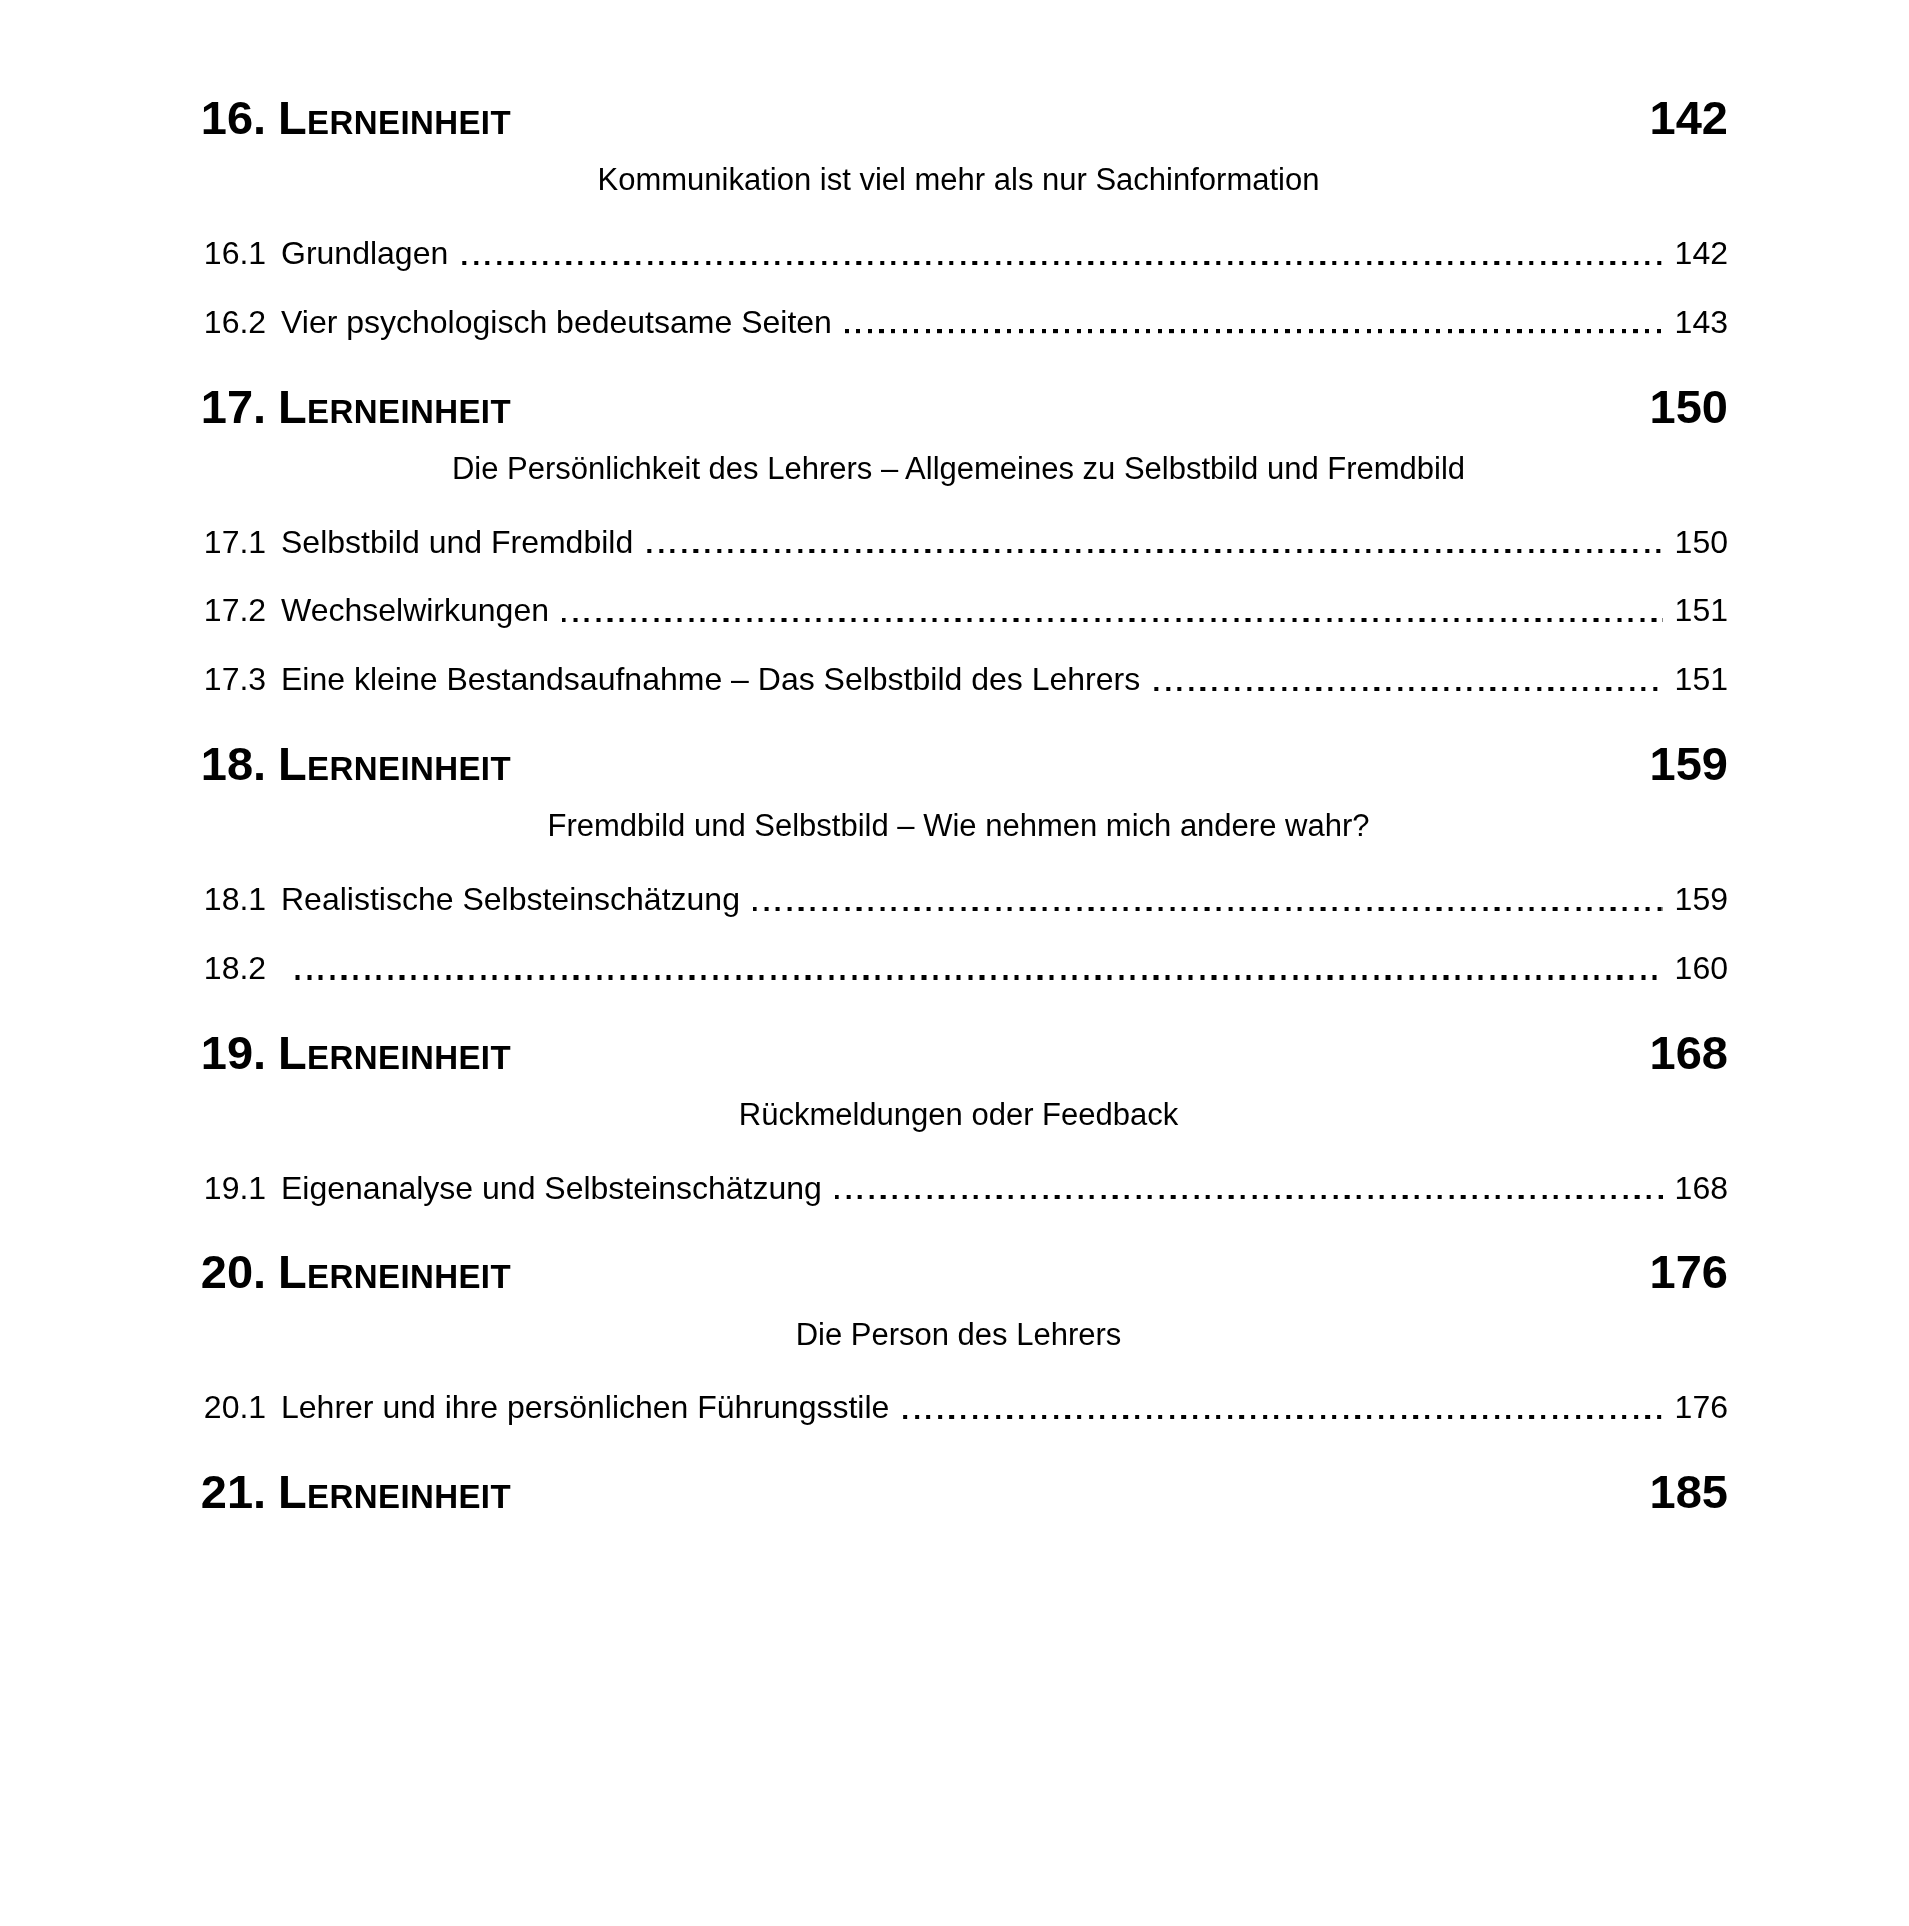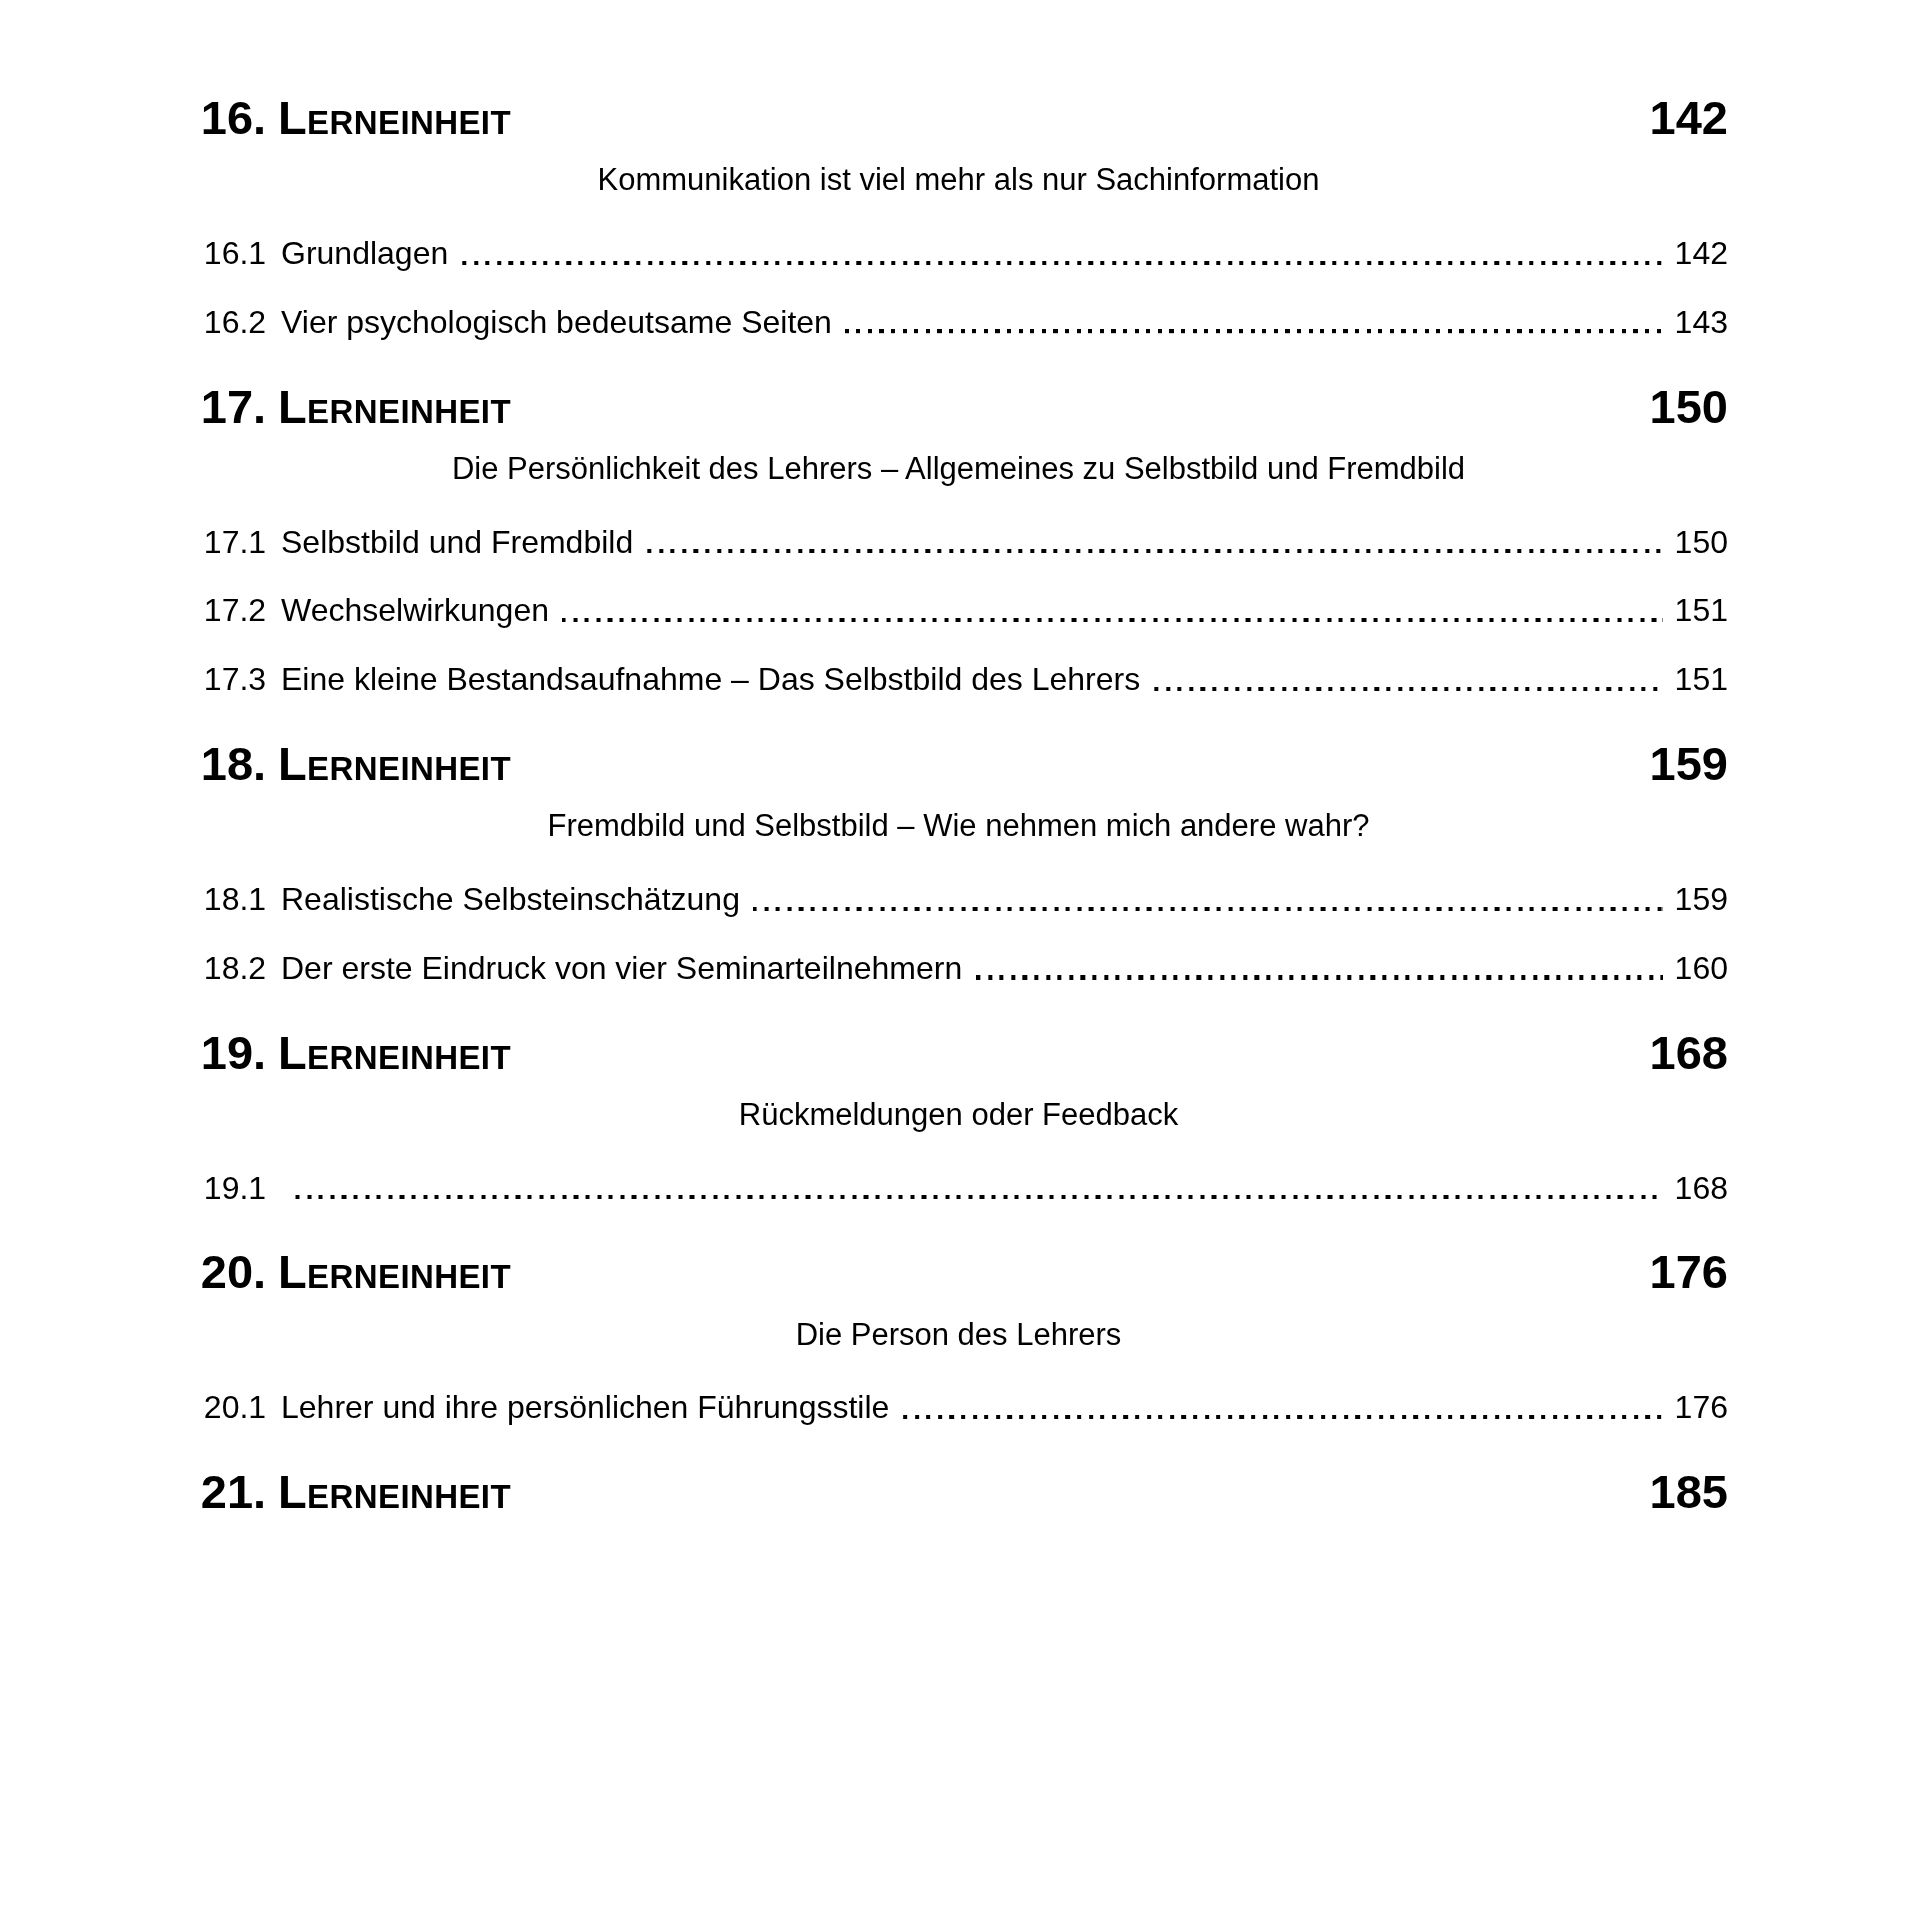--- a/index.html
+++ b/index.html
@@ -149,38 +149,38 @@
     <div class="entries">
   <div class="entry">
     <span class="entry-number">18.1</span>
     <span class="entry-title">Realistische Selbsteinschätzung</span>
     <span class="leader"></span>
     <span class="entry-page">159</span>
   </div>
 
   <div class="entry">
     <span class="entry-number">18.2</span>
-    <span class="entry-title">Der erste Eindruck von vier Seminarteilnehmern</span>
     <span class="leader"></span>
     <span class="entry-page">160</span>
   </div>
 </div>
   </section>
 
   <section class="section">
     <div class="section-heading">
       <span class="section-number">19.</span>
       <span class="section-label">Lerneinheit</span>
       <span class="flex-spacer"></span>
       <span class="section-page">168</span>
     </div>
     <div class="section-subtitle">Rückmeldungen oder Feedback</div>
     <div class="entries">
   <div class="entry">
     <span class="entry-number">19.1</span>
+    <span class="entry-title">Eigenanalyse und Selbsteinschätzung</span>
     <span class="leader"></span>
     <span class="entry-page">168</span>
   </div>
 </div>
   </section>
 
   <section class="section">
     <div class="section-heading">
       <span class="section-number">20.</span>
       <span class="section-label">Lerneinheit</span>

